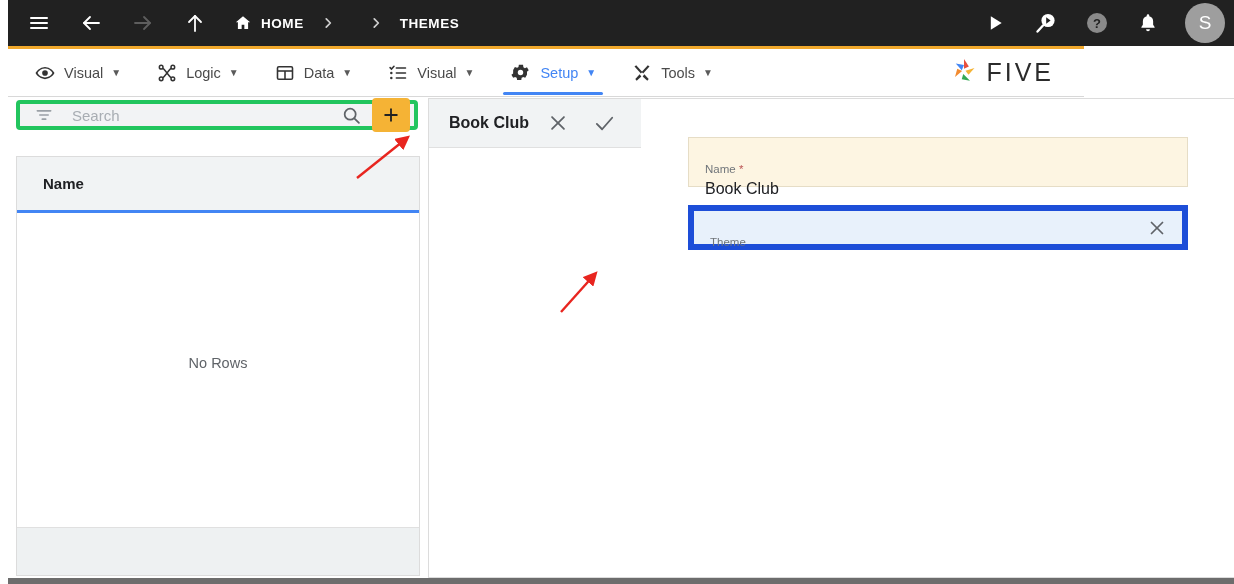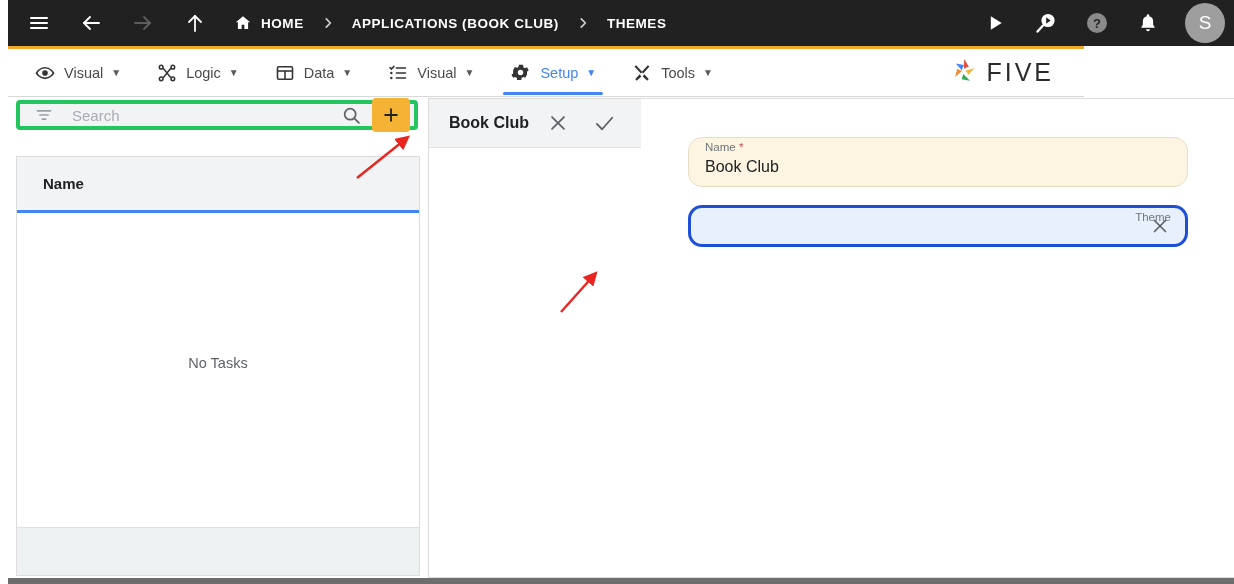--- a/index.html
+++ b/index.html
@@ -157,31 +157,30 @@
   .rp-title { font-size: 16px; font-weight: bold; color: #202124; }
   .rp-actions { margin-left: auto; display: flex; align-items: center; }
   .rp-actions .act {
     width: 34px; height: 34px; margin-left: 12px;
     display: flex; align-items: center; justify-content: center;
     color: #5f6368; cursor: pointer;
   }
   .rp-body { flex: 1; position: relative; padding-top: 38px; }
   .field {
     width: 500px; margin: 0 auto;
-    border-radius: 14px; position: relative;
-    padding: 2px 14px 9px 16px;
+    border-radius: 0; position: relative;
+    padding: 24px 14px 9px 16px;
   }
   .field-name {
     background: #fdf5e2; border: 1px solid #e6ddc6;
     height: 50px; margin-bottom: 18px;
   }
   .field-theme {
-    background: #e8f1fb; border: 3px solid #1d4ed8;
+    background: #e8f1fb; border: 6px solid #1d4ed8;
     height: 42px;
-    text-align: right;
   }
   .field-label {
     font-size: 11.5px; color: #70757a; line-height: 14px;
   }
   .field-label .req { color: #b55; }
   .field-value {
     font-size: 16px; color: #202124; line-height: 21px; margin-top: 2px;
   }
   .field-clear {
     position: absolute; right: 14px; top: 50%;
@@ -251,23 +250,20 @@
               <path d="M12 3 2.5 11h2.7v9h5v-5.6h3.6V20h5v-9h2.7z"></path>
             </svg>
         </span>
         <span>HOME</span>
       </div>
       <span class="crumb-sep">
         <svg width="14" height="14" viewBox="0 0 24 24" fill="none" stroke="currentColor" stroke-width="3" stroke-linecap="round" stroke-linejoin="round">
             <polyline points="9,5 16,12 9,19"></polyline>
           </svg>
       </span>
-      <div class="crumb">
-        <span>APPLICATIONS (BOOK CLUB)</span>
-      </div>
       <span class="crumb-sep">
         <svg width="14" height="14" viewBox="0 0 24 24" fill="none" stroke="currentColor" stroke-width="3" stroke-linecap="round" stroke-linejoin="round">
             <polyline points="9,5 16,12 9,19"></polyline>
           </svg>
       </span>
       <div class="crumb">
         <span>THEMES</span>
       </div>
     </div>
 
@@ -421,21 +417,21 @@
             </g>
           </svg>
       </div>
     </div>
 
     <div class="list-box">
       <div class="list-head">
         <span class="list-head-label">Name</span>
       </div>
       <div class="list-body">
-        <div class="no-rows">No Tasks</div>
+        <div class="no-rows">No Rows</div>
       </div>
       <div class="list-foot"></div>
     </div>
   </div>
 
   <div class="right-panel">
     <div class="rp-head">
       <span class="rp-title">Book Club</span>
       <div class="rp-actions">
         <div class="act">

